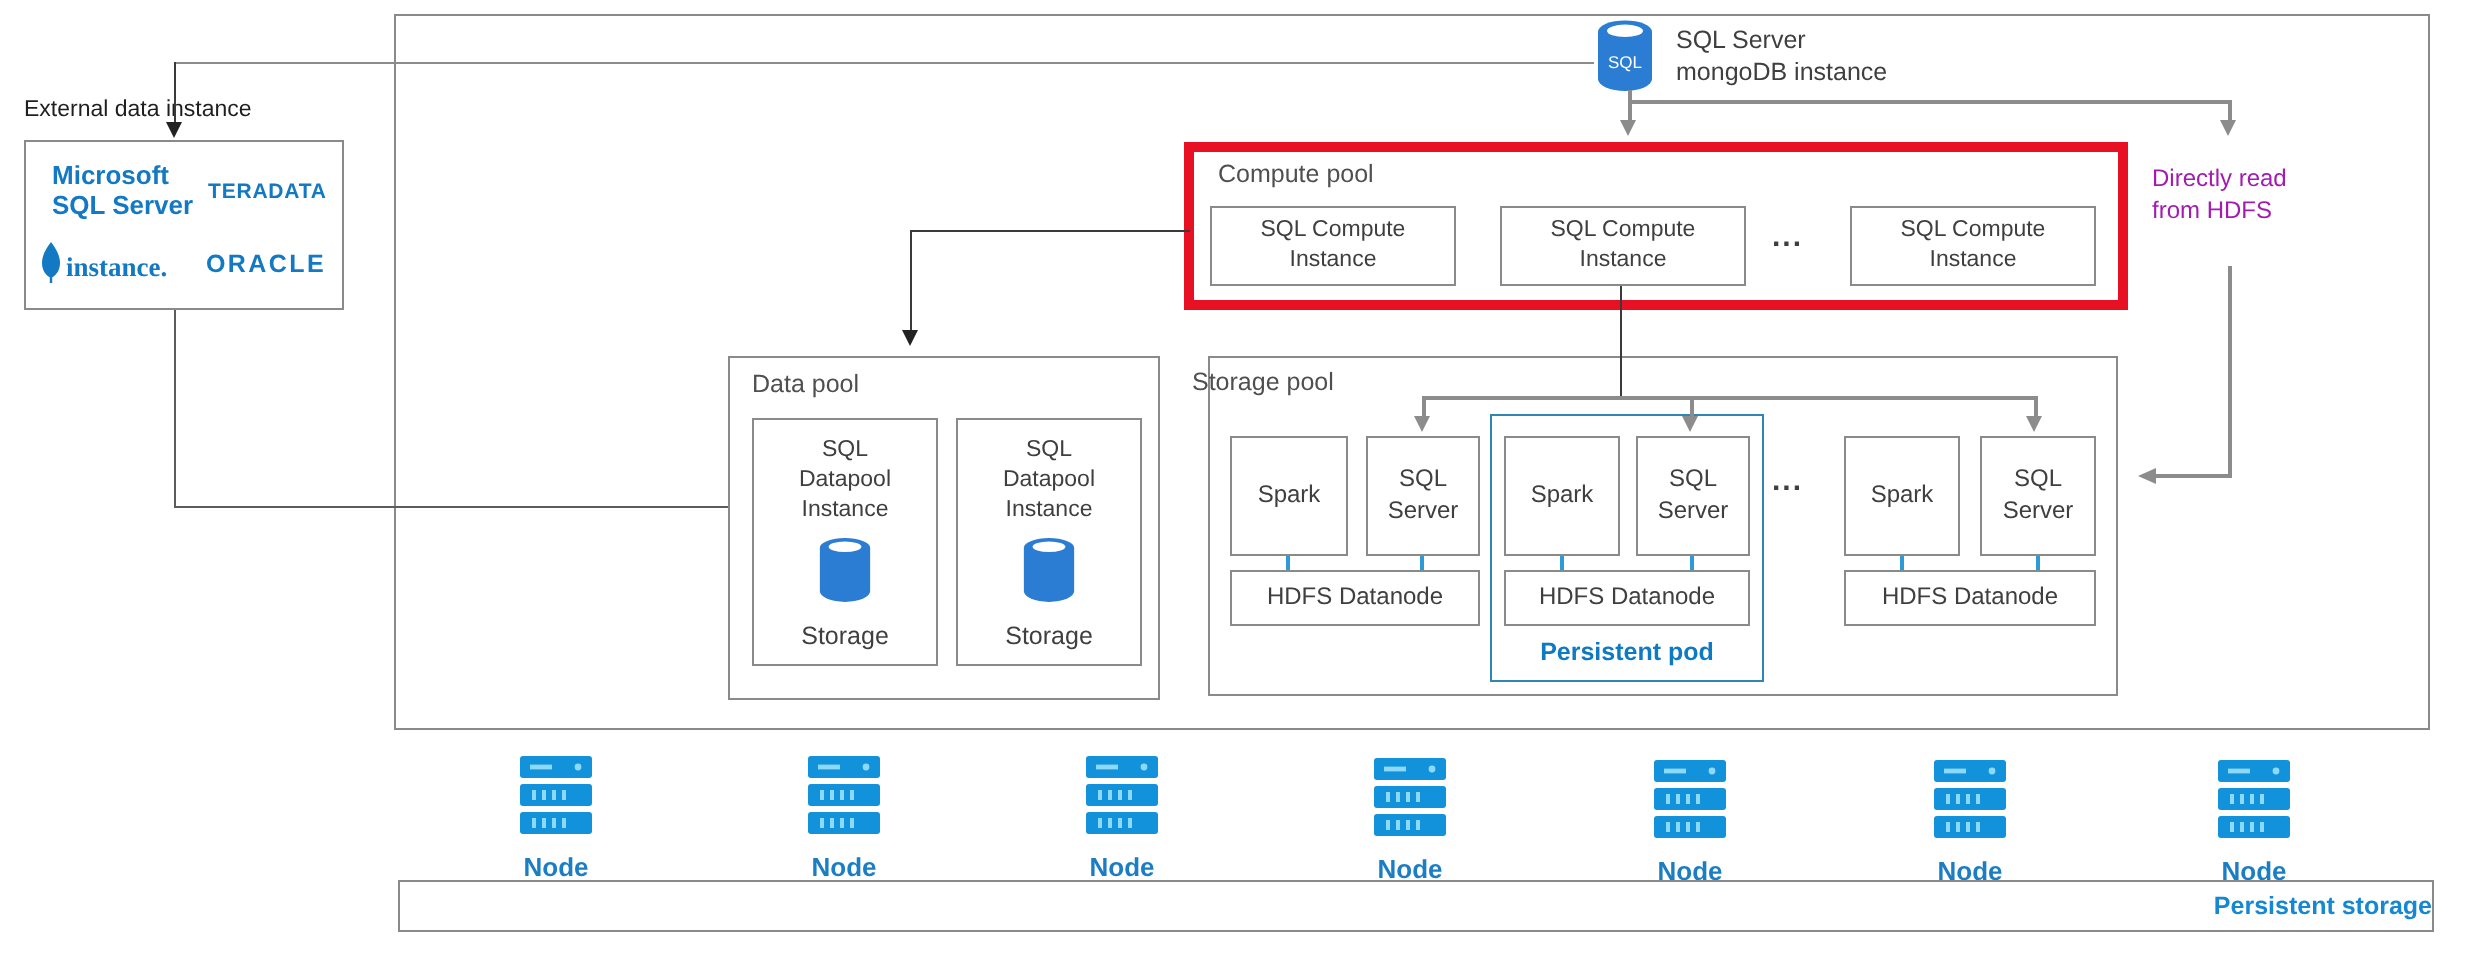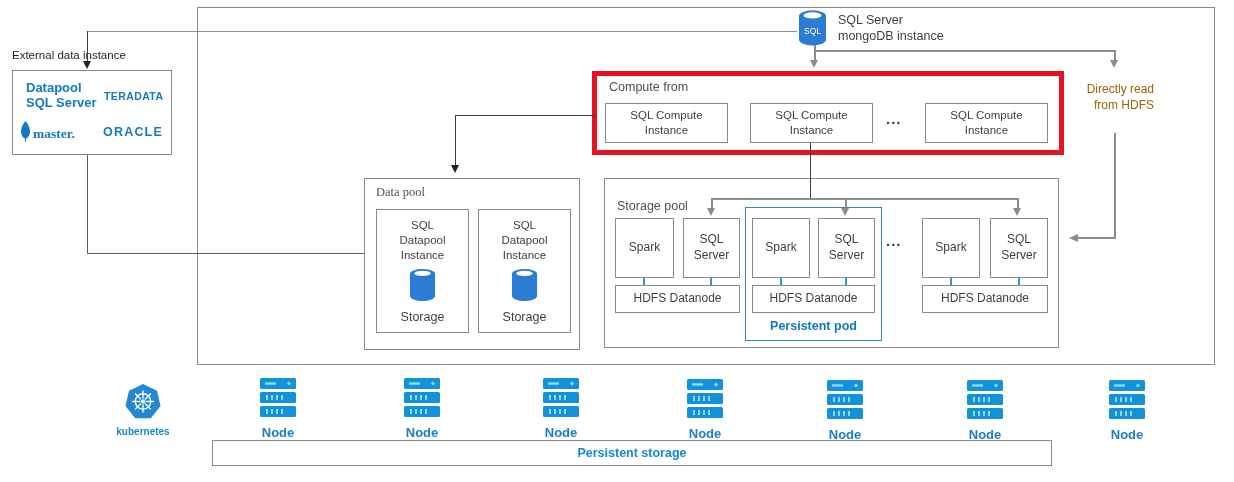--- a/index.html
+++ b/index.html
@@ -27,62 +27,62 @@
 </head>
 <body>
 
 <div class="diagram">
 
   <div class="box" style="left:197px;top:7px;width:1018px;height:358px;"></div>
 
   <div class="abs" style="left:12px;top:49px;font-size:11.5px;color:#1f1f1f;">External data instance</div>
   <div class="box" style="left:12px;top:70px;width:160px;height:85px;"></div>
   <div class="abs logo-blue" style="left:26px;top:81px;font-size:13px;font-weight:600;line-height:1.15;">
-    <div>Datapool</div>
+    <div>Microsoft</div>
     <div>SQL Server</div>
   </div>
   <div class="abs logo-blue" style="left:104px;top:90px;font-size:10.5px;font-weight:bold;letter-spacing:.4px;">TERADATA</div>
   <div class="abs" style="left:20px;top:121px;display:flex;align-items:center;gap:2px;">
     <span>
       <svg width="11" height="21" viewBox="0 0 11 21">
         <path d="M5.5 0 C7.8 3 10 6.5 10 10.5 C10 14.5 7.8 16.8 6.1 17.6 L6.1 20.5 L4.9 20.5 L4.9 17.6 C3.2 16.8 1 14.5 1 10.5 C1 6.5 3.2 3 5.5 0 Z" fill="#1379c3"></path>
       </svg>
     </span>
-    <span class="logo-blue" style="font-family:'Liberation Serif','DejaVu Serif',serif;font-size:13.5px;font-weight:600;">master.</span>
+    <span class="logo-blue" style="font-family:'Liberation Serif','DejaVu Serif',serif;font-size:13.5px;font-weight:600;">instance.</span>
   </div>
   <div class="abs logo-blue" style="left:103px;top:125px;font-size:12.5px;font-weight:bold;letter-spacing:1.2px;">ORACLE</div>
 
   <div class="abs" style="left:797px;top:10px;">
     <svg width="31" height="36" viewBox="0 0 31 36">
       <path d="M2 6 L2 29.5 A13.5 6 0 0 0 29 29.5 L29 6 Z" fill="#2b7cd3"></path>
       <ellipse cx="15.5" cy="6" rx="13.5" ry="5.8" fill="#2b7cd3"></ellipse>
       <ellipse cx="15.5" cy="5.4" rx="9" ry="3.1" fill="#fff"></ellipse>
       <text x="15.5" y="24" text-anchor="middle" font-size="8.5" fill="#fff">SQL</text>
     </svg>
   </div>
   <div class="abs" style="left:838px;top:12px;font-size:12.5px;color:#3f3f3f;line-height:1.3;">
     <div>SQL Server</div>
     <div>mongoDB instance</div>
   </div>
 
   <div class="abs" style="left:592px;top:71px;width:472px;height:84px;border:5px solid #e81123;box-sizing:border-box;"></div>
-  <div class="pool-title" style="left:609px;top:80px;">Compute from</div>
+  <div class="pool-title" style="left:609px;top:80px;">Compute pool</div>
   <div class="cell" style="left:605px;top:103px;width:123px;height:40px;">
     <span style="width:80px;">SQL Compute Instance</span>
   </div>
   <div class="cell" style="left:750px;top:103px;width:123px;height:40px;">
     <span style="width:80px;">SQL Compute Instance</span>
   </div>
   <div class="cell" style="left:925px;top:103px;width:123px;height:40px;">
     <span style="width:80px;">SQL Compute Instance</span>
   </div>
   <div class="dots" style="left:886px;top:110px;">...</div>
 
   <div class="box" style="left:364px;top:178px;width:216px;height:172px;"></div>
-  <div class="pool-title" style="left:376px;top:185px;font-family:Liberation Serif, serif;">Data pool</div>
+  <div class="pool-title" style="left:376px;top:185px;">Data pool</div>
 
   <div class="cell" style="left:376px;top:209px;width:93px;height:124px;flex-direction:column;justify-content:flex-start;padding-top:8px;">
     <span style="width:58px;">SQL Datapool Instance</span>
     <span style="margin-top:5px;">
       <svg width="29" height="34" viewBox="0 0 30 34">
         <path d="M2 5.5 L2 28 A13 5.5 0 0 0 28 28 L28 5.5 Z" fill="#2b7cd3"></path>
         <ellipse cx="15" cy="5.5" rx="13" ry="5" fill="#2b7cd3"></ellipse>
         <ellipse cx="15" cy="5" rx="8.5" ry="2.7" fill="#fff"></ellipse>
       </svg>
     </span>
@@ -94,21 +94,21 @@
       <svg width="29" height="34" viewBox="0 0 30 34">
         <path d="M2 5.5 L2 28 A13 5.5 0 0 0 28 28 L28 5.5 Z" fill="#2b7cd3"></path>
         <ellipse cx="15" cy="5.5" rx="13" ry="5" fill="#2b7cd3"></ellipse>
         <ellipse cx="15" cy="5" rx="8.5" ry="2.7" fill="#fff"></ellipse>
       </svg>
     </span>
     <span style="font-size:12.5px;margin-top:3px;">Storage</span>
   </div>
 
   <div class="box" style="left:604px;top:178px;width:455px;height:170px;"></div>
-  <div class="pool-title" style="left:617px;top:184px;margin-top:15px;">Storage pool</div>
+  <div class="pool-title" style="left:596px;top:184px;">Storage pool</div>
 
   <div class="cell" style="left:615px;top:218px;width:59px;height:60px;font-size:12px;">Spark</div>
   <div class="cell" style="left:683px;top:218px;width:57px;height:60px;font-size:12px;">
     <span style="width:42px;">SQL Server</span>
   </div>
   <div class="cell" style="left:615px;top:285px;width:125px;height:28px;font-size:12px;">HDFS Datanode</div>
 
   <div class="abs" style="left:745px;top:207px;width:137px;height:134px;border:1px solid #2f86b5;box-sizing:border-box;"></div>
   <div class="abs" style="left:745px;top:319px;width:137px;text-align:center;color:#0f7ac4;font-weight:bold;font-size:12.5px;">Persistent pod</div>
 
@@ -119,21 +119,21 @@
   <div class="cell" style="left:752px;top:285px;width:123px;height:28px;font-size:12px;">HDFS Datanode</div>
 
   <div class="dots" style="left:886px;top:232px;">...</div>
 
   <div class="cell" style="left:922px;top:218px;width:58px;height:60px;font-size:12px;">Spark</div>
   <div class="cell" style="left:990px;top:218px;width:58px;height:60px;font-size:12px;">
     <span style="width:42px;">SQL Server</span>
   </div>
   <div class="cell" style="left:922px;top:285px;width:126px;height:28px;font-size:12px;">HDFS Datanode</div>
 
-  <div class="abs" style="left:1076px;top:81px;width:78px;text-align:right;color:#a16207;font-size:12px;line-height:1.35;">Directly read from HDFS</div>
+  <div class="abs" style="left:1076px;top:81px;width:78px;text-align:left;color:#a21caf;font-size:12px;line-height:1.35;">Directly read from HDFS</div>
 
   <div class="hline" style="left:87px;top:31px;width:710px;height:1px;"></div>
   <div class="vline k" style="left:87px;top:31px;width:1px;height:30px;"></div>
   <div class="arrd kk" style="left:83px;top:61px;"></div>
 
   <div class="vline" style="left:87px;top:155px;width:1px;height:98px;background:#5c5c5c;"></div>
   <div class="hline" style="left:87px;top:253px;width:277px;height:1px;background:#5c5c5c;"></div>
 
   <div class="hline k" style="left:455px;top:115px;width:140px;height:1px;"></div>
   <div class="vline k" style="left:455px;top:115px;width:1px;height:50px;"></div>
@@ -159,36 +159,20 @@
   <div class="arrd" style="left:841px;top:208px;"></div>
   <div class="arrd" style="left:1013px;top:208px;"></div>
 
   <div class="vline b" style="left:643px;top:278px;width:2px;height:7px;"></div>
   <div class="vline b" style="left:710px;top:278px;width:2px;height:7px;"></div>
   <div class="vline b" style="left:780px;top:278px;width:2px;height:7px;"></div>
   <div class="vline b" style="left:845px;top:278px;width:2px;height:7px;"></div>
   <div class="vline b" style="left:950px;top:278px;width:2px;height:7px;"></div>
   <div class="vline b" style="left:1018px;top:278px;width:2px;height:7px;"></div>
 
-  <div class="abs" style="left:103px;top:383px;width:80px;display:flex;flex-direction:column;align-items:center;">
-    <span>
-      <svg width="38" height="38" viewBox="0 0 36 36">
-        <polygon points="18,1 31.3,7.4 34.6,21.8 25.4,33.3 10.6,33.3 1.4,21.8 4.7,7.4" fill="#2488d0"></polygon>
-        <circle cx="18" cy="17.5" r="7.3" fill="none" stroke="#fff" stroke-width="1.3"></circle>
-        <g stroke="#fff" stroke-width="1.3">
-          <line x1="18" y1="7" x2="18" y2="28"></line>
-          <line x1="7.5" y1="17.5" x2="28.5" y2="17.5"></line>
-          <line x1="10.5" y1="10" x2="25.5" y2="25"></line>
-          <line x1="25.5" y1="10" x2="10.5" y2="25"></line>
-        </g>
-        <circle cx="18" cy="17.5" r="2.4" fill="#fff" stroke="#2488d0" stroke-width="0.8"></circle>
-      </svg>
-    </span>
-    <span style="color:#1588d1;font-weight:bold;font-size:10px;margin-top:1px;">kubernetes</span>
-  </div>
 
   <div class="node" style="left:242px;top:378px;">
     <span><svg width="36" height="41" viewBox="0 0 36 41">
           <g fill="#1292da">
             <rect x="0" y="0" width="36" height="11" rx="1.5"></rect>
             <rect x="0" y="14" width="36" height="11" rx="1.5"></rect>
             <rect x="0" y="28" width="36" height="11" rx="1.5"></rect>
           </g>
           <line x1="5" y1="5.5" x2="16" y2="5.5" stroke="#8ed9f8" stroke-width="2.4"></line>
           <circle cx="29" cy="5.5" r="1.7" fill="#8ed9f8"></circle>
@@ -331,17 +315,17 @@
             <line x1="22" y1="17" x2="22" y2="22"></line>
             <line x1="7" y1="31" x2="7" y2="36"></line>
             <line x1="12" y1="31" x2="12" y2="36"></line>
             <line x1="17" y1="31" x2="17" y2="36"></line>
             <line x1="22" y1="31" x2="22" y2="36"></line>
           </g>
         </svg></span>
     <span class="node-label blue-label">Node</span>
   </div>
 
-  <div class="box" style="left:212px;top:440px;width:840px;height:26px;display:flex;align-items:center;justify-content:center;">
+  <div class="box" style="left:199px;top:440px;width:1018px;height:26px;display:flex;align-items:center;justify-content:flex-end;">
     <span style="color:#1588d1;font-weight:600;font-size:12.5px;">Persistent storage</span>
   </div>
 
 </div>
 
 </body></html>

